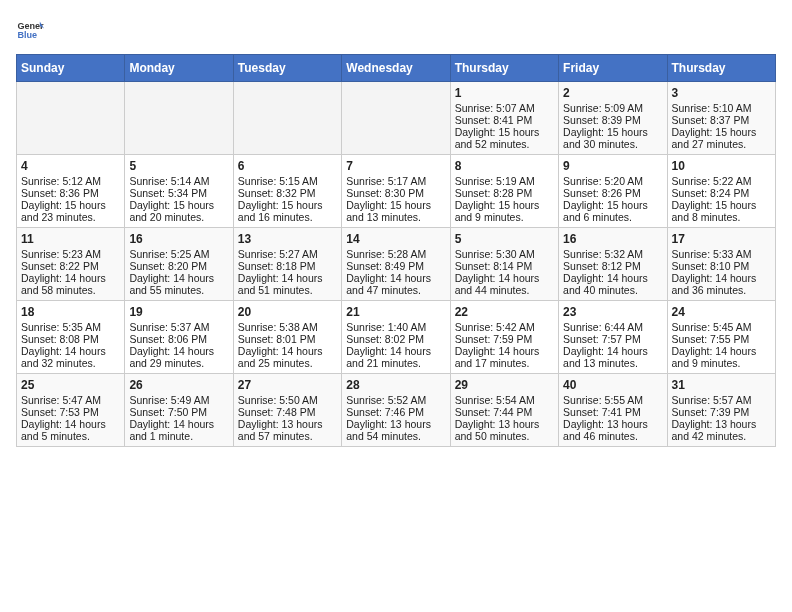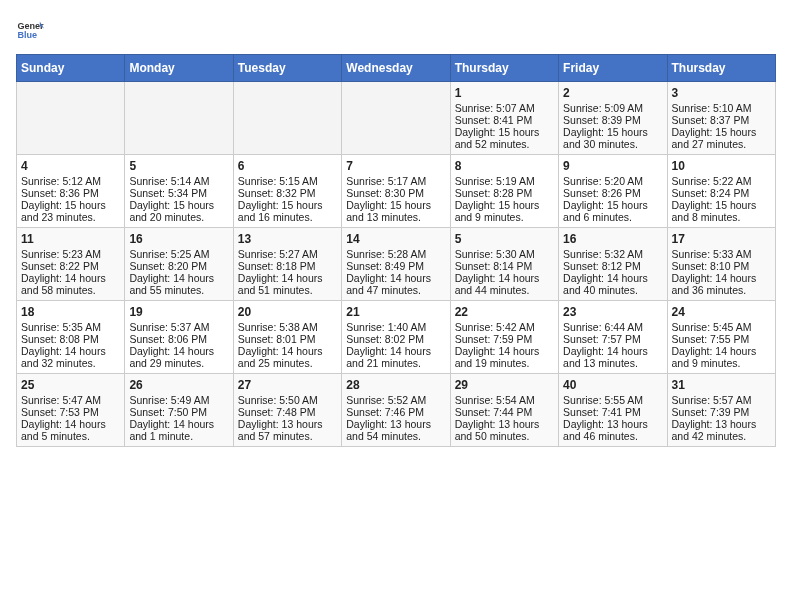--- a/index.html
+++ b/index.html
@@ -266,21 +266,21 @@
           <div>Sunrise: 1:40 AM</div>
           <div>Sunset: 8:02 PM</div>
           <div>Daylight: 14 hours</div>
           <div>and 21 minutes.</div>
         </td>
         <td>
           <span class="day-number">22</span>
           <div>Sunrise: 5:42 AM</div>
           <div>Sunset: 7:59 PM</div>
           <div>Daylight: 14 hours</div>
-          <div>and 19 minutes.</div>
+          <div>and 17 minutes.</div>
         </td>
         <td>
           <span class="day-number">23</span>
           <div>Sunrise: 6:44 AM</div>
           <div>Sunset: 7:57 PM</div>
           <div>Daylight: 14 hours</div>
           <div>and 13 minutes.</div>
         </td>
         <td>
           <span class="day-number">24</span>

